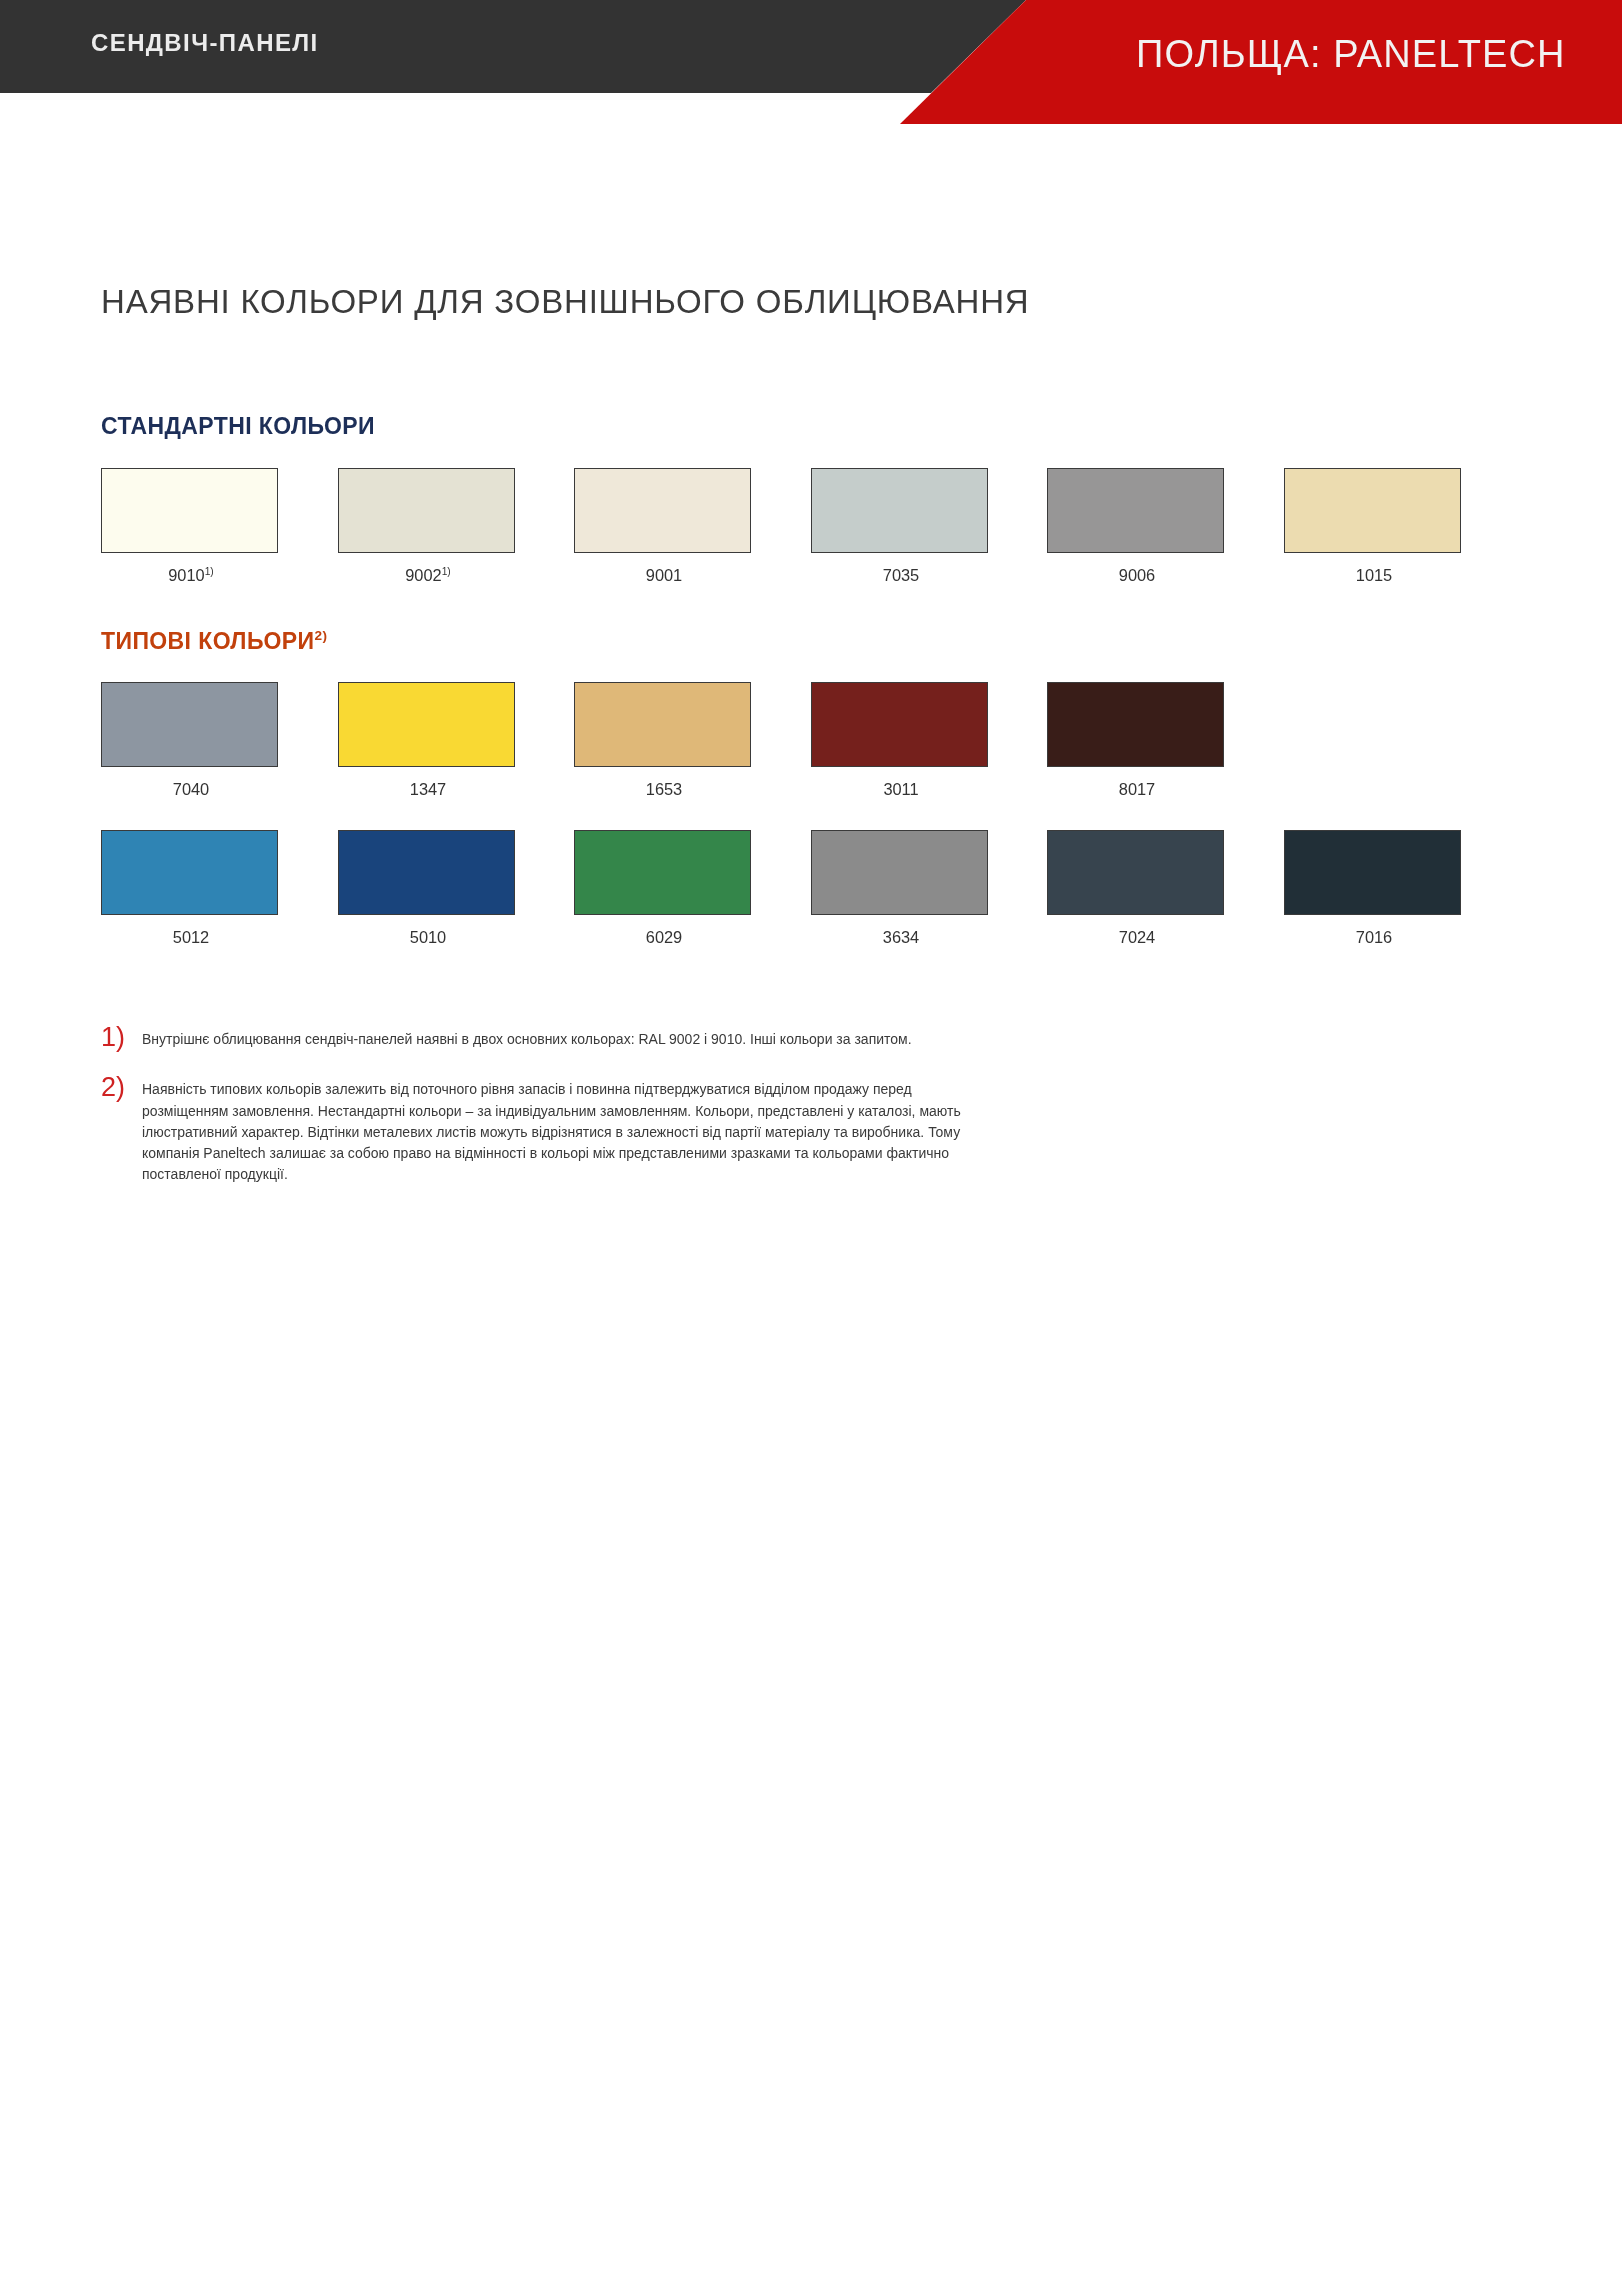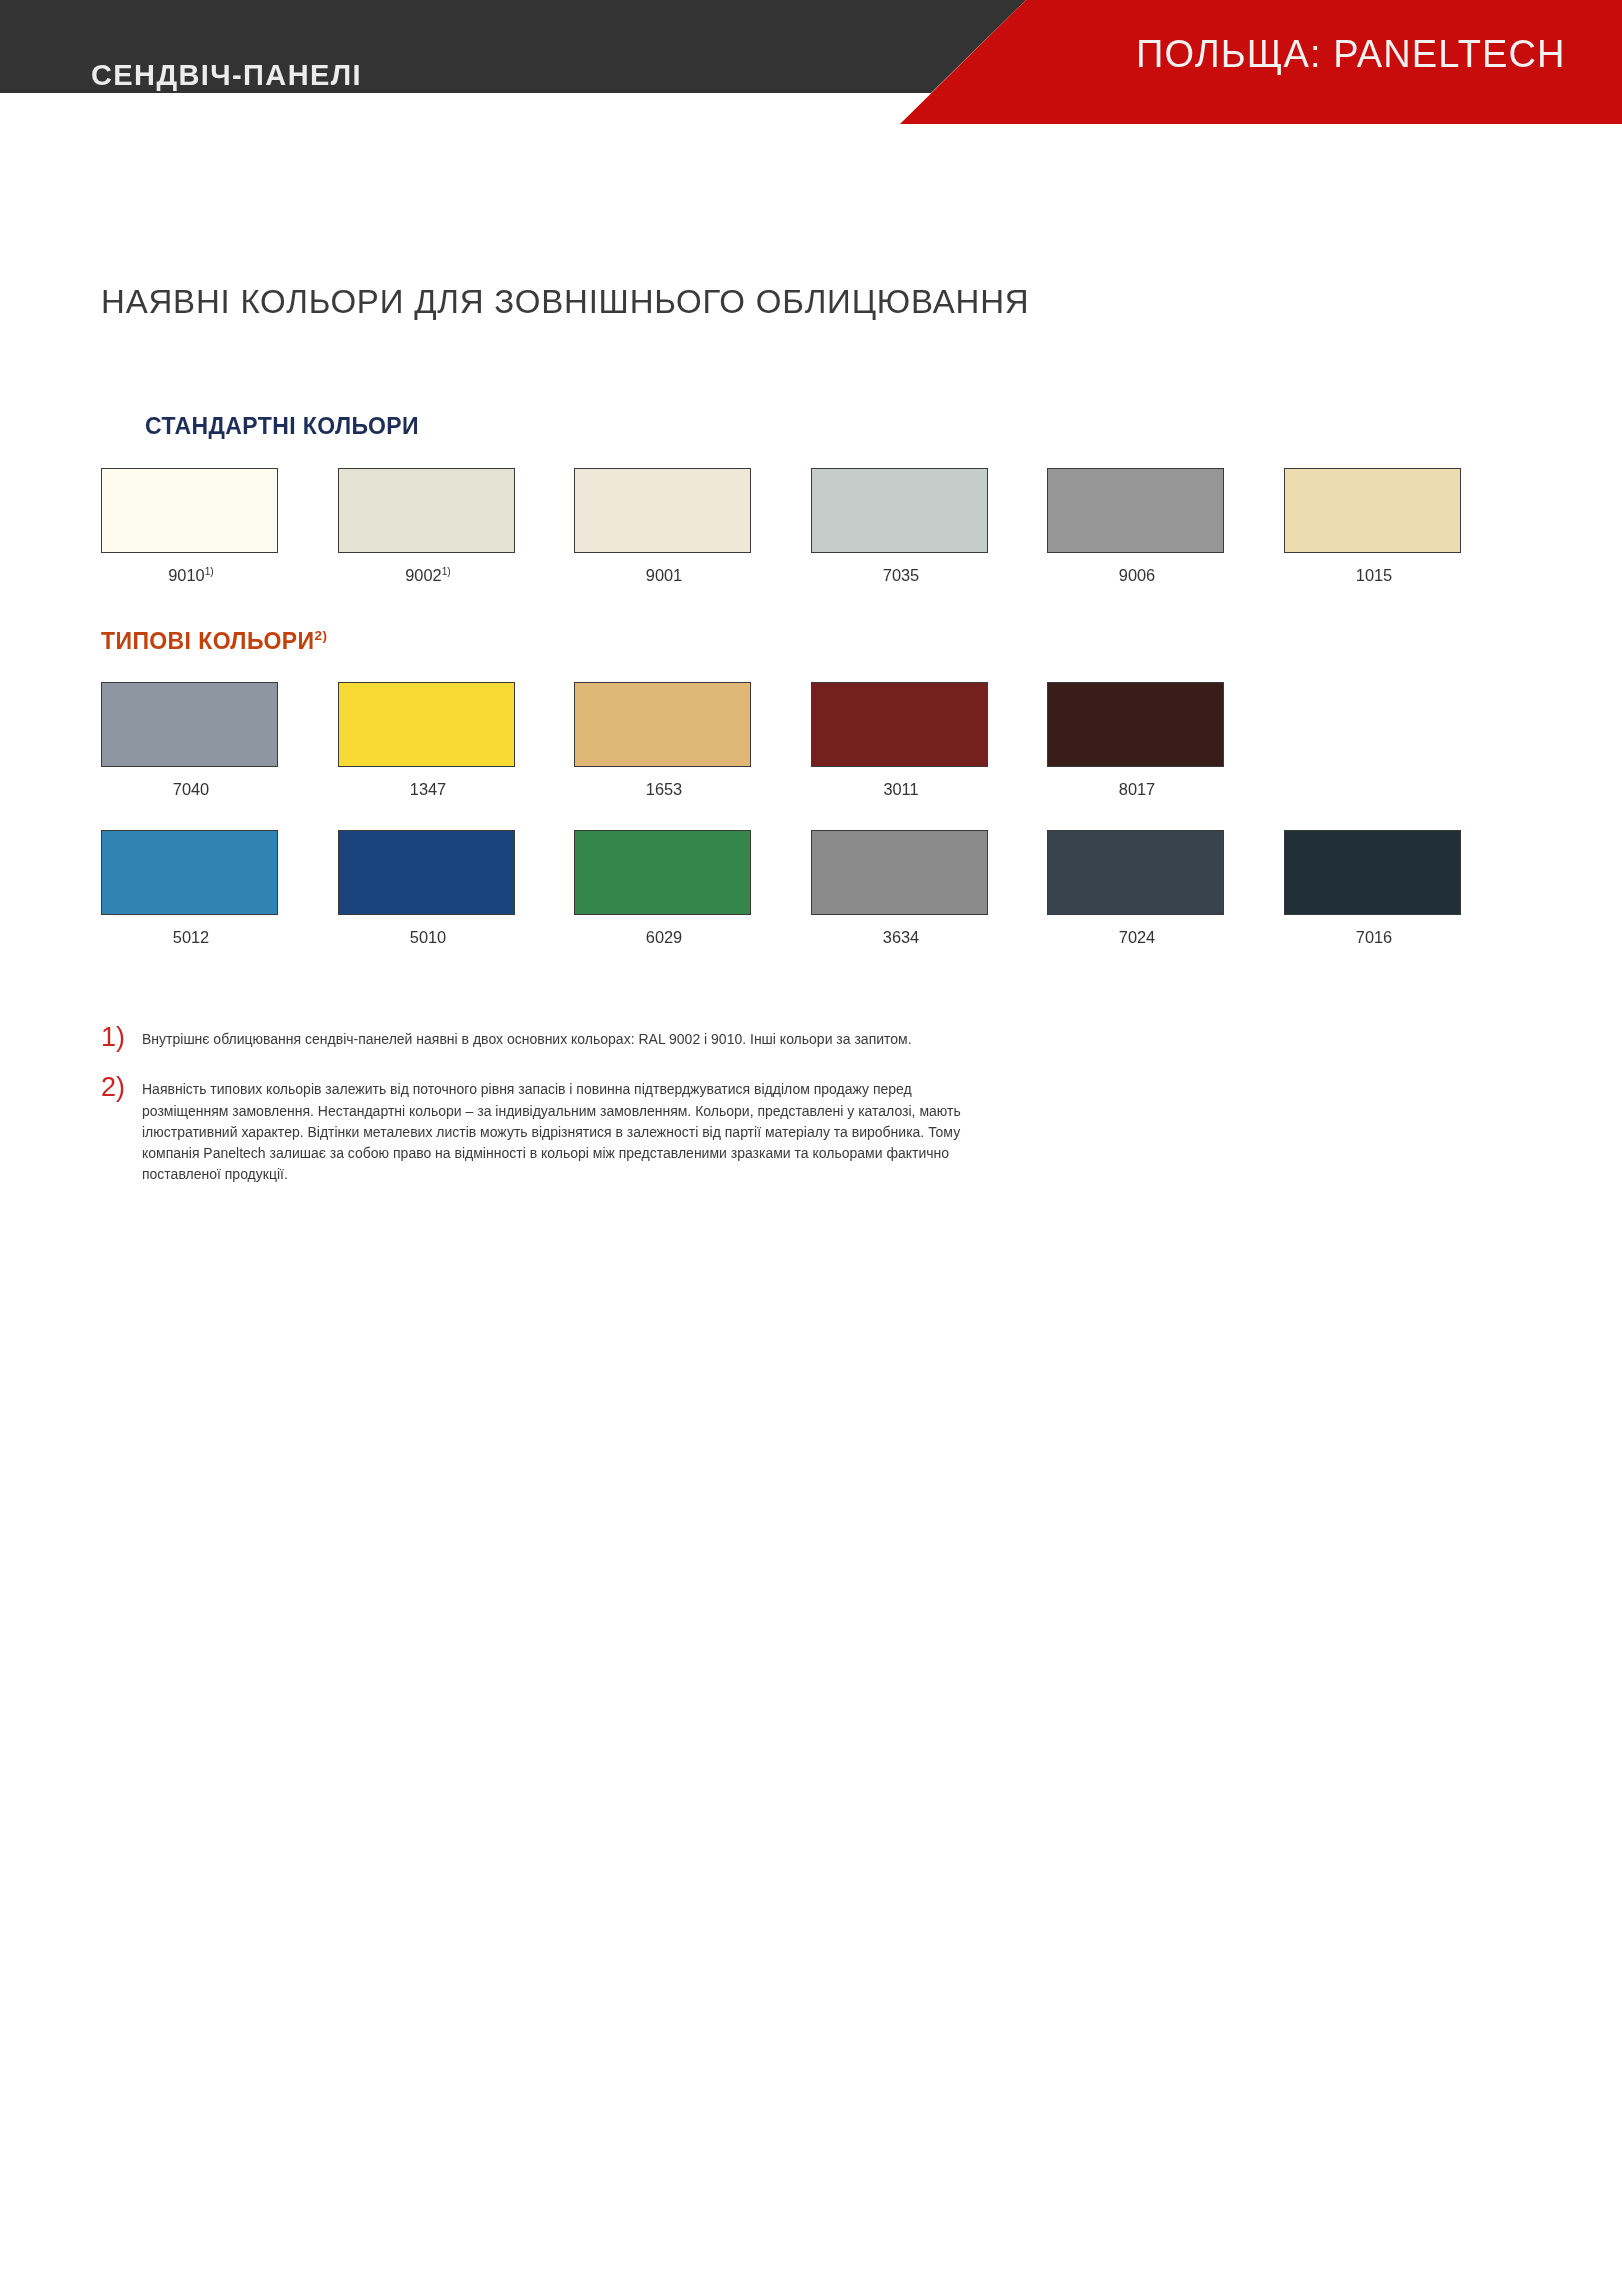--- a/index.html
+++ b/index.html
@@ -38,26 +38,25 @@
     top: 0;
     width: 1622px;
     height: 124px;
     background: #c80c0c;
     clip-path: polygon(1026px 0, 1622px 0, 1622px 124px, 900px 124px);
   }
   .header-left-title {
     position: absolute;
     left: 91px;
     top: 29px;
-    font-size: 29px;
+    font-size: 24px;
     font-weight: bold;
     letter-spacing: 1.4px;
     color: #ececec;
     white-space: nowrap;
-    margin-top: 30px;
   }
   .header-right-title {
     position: absolute;
     left: 1136px;
     top: 33px;
     font-size: 38px;
     font-weight: normal;
     letter-spacing: 1.1px;
     color: #f2f2f2;
     white-space: nowrap;
@@ -82,21 +81,21 @@
     font-weight: bold;
     letter-spacing: 0.4px;
     color: #1d2f58;
     white-space: nowrap;
   }
   .section-heading sup {
     font-size: 13.6px;
     vertical-align: super;
     font-weight: bold;
   }
-  #heading-standard { left: 101px; top: 413px; margin-left: 44px; }
+  #heading-standard { left: 101px; top: 413px; }
   #heading-typical  { left: 101px; top: 628px; }
 
   
   .swatch-row {
     position: absolute;
     left: 101px;
     width: 1424px;
     height: 121px;
   }
   #row-standard-1 { top: 468px; }

